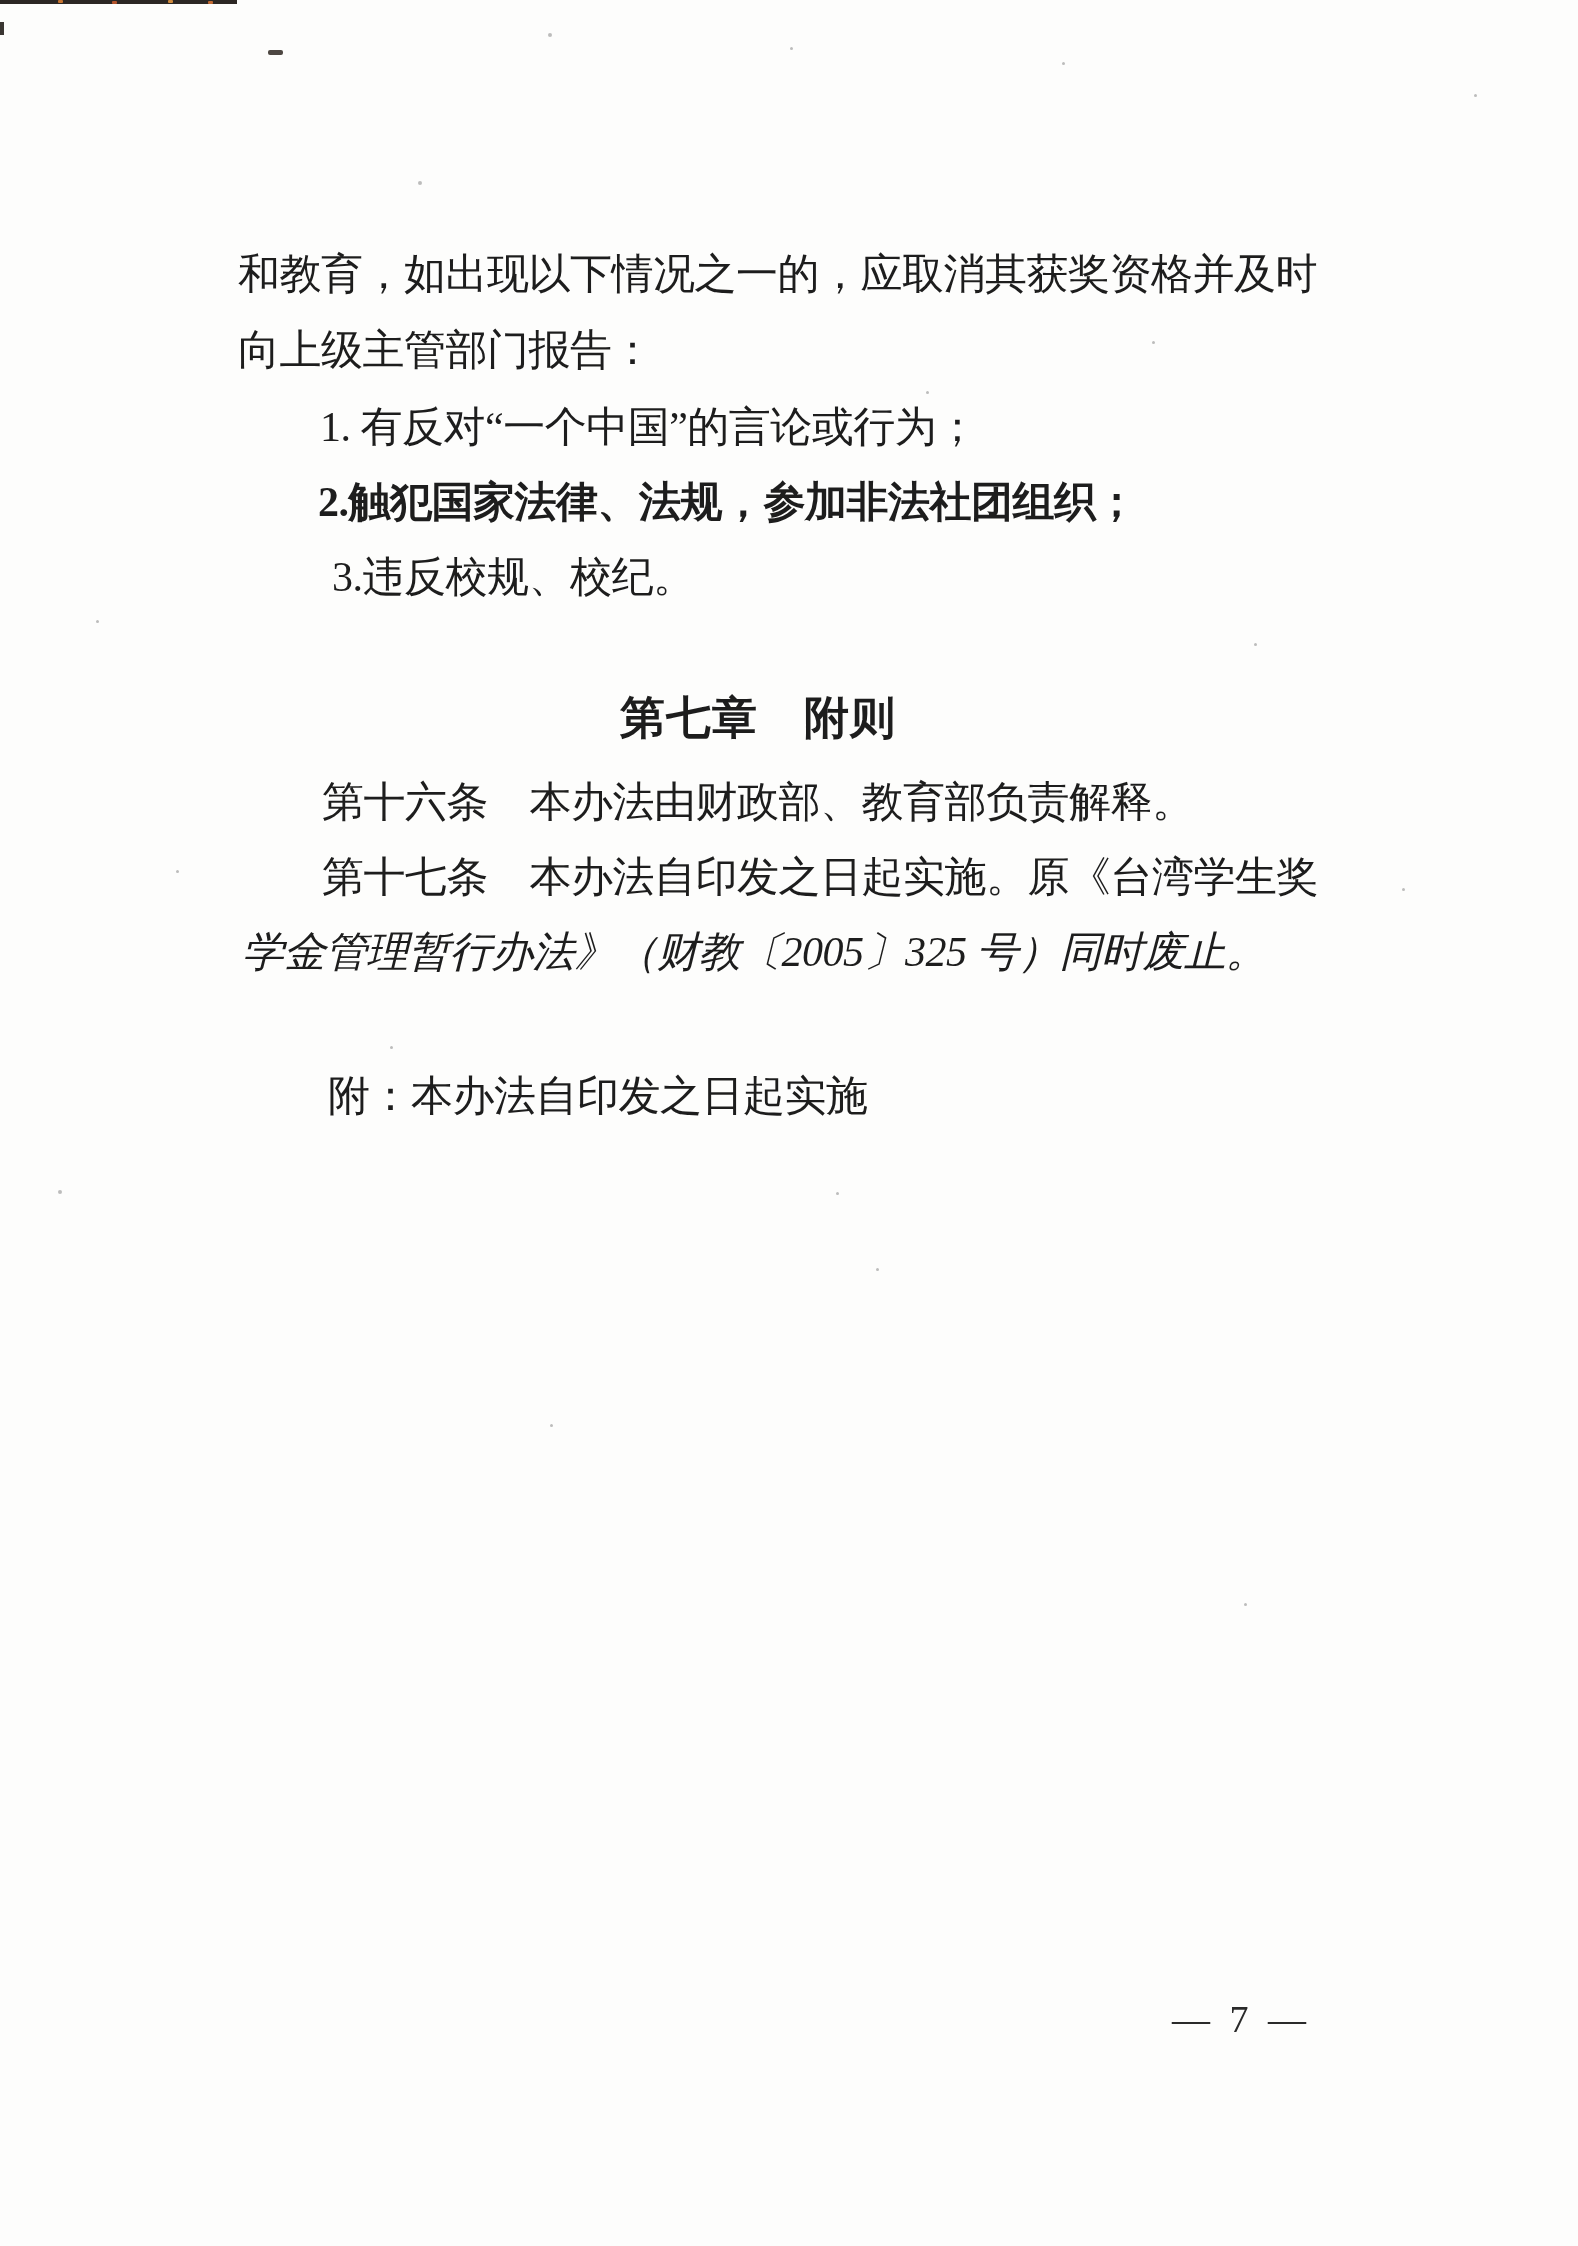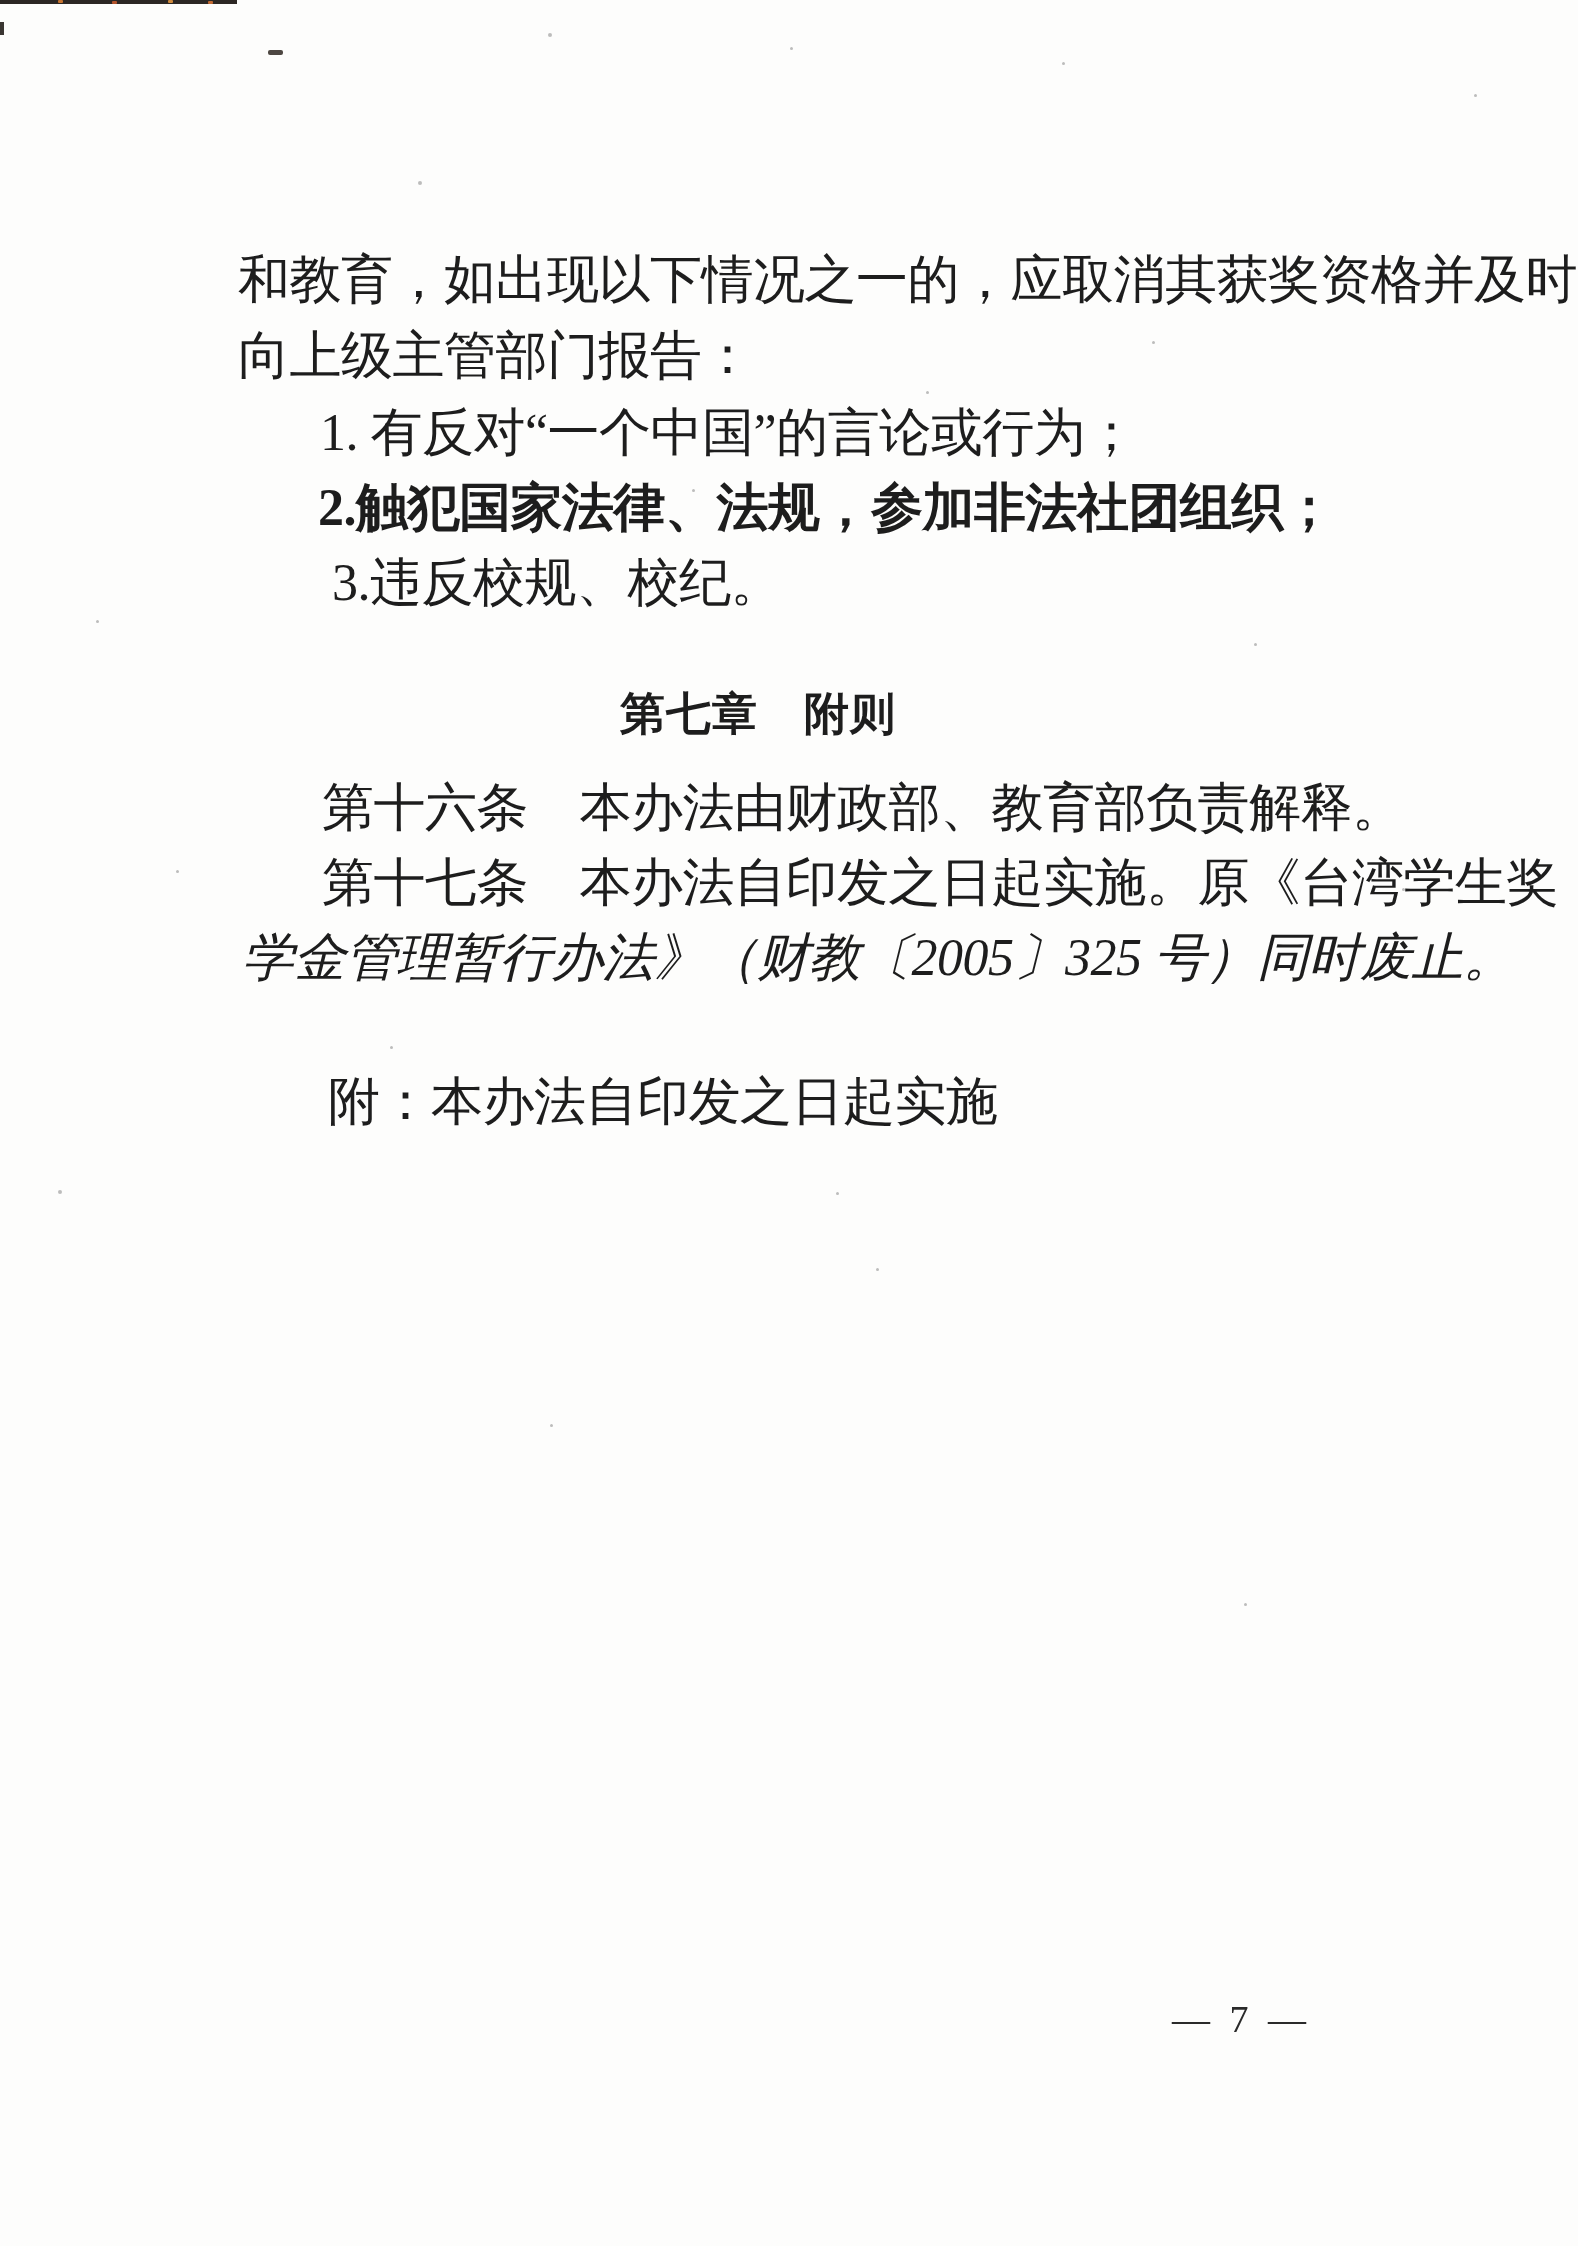--- a/index.html
+++ b/index.html
@@ -11,37 +11,37 @@
     position: relative;
     width: 1578px;
     height: 2246px;
     background: #fdfdfc;
     overflow: hidden;
     font-family: "Liberation Serif", "DejaVu Serif", serif;
     color: #1d1d1d;
   }
   .txt {
     position: absolute;
-    font-size: 52px;
+    font-size: 42px;
     line-height: 1.15;
     letter-spacing: -0.5px;
     white-space: nowrap;
     color: #1d1d1d;
   }
   .para-line1   { left: 238px;  top: 250px; }
   .para-line2   { left: 238px;  top: 326px; }
   .item-1       { left: 320px;  top: 403px; }
   .item-2       { left: 318px;  top: 478px; font-weight: bold; }
   .item-3       { left: 332px;  top: 553px; }
   .chapter-heading {
     left: 238px;
     top: 692px;
     width: 1040px;
     text-align: center;
-    font-family: Liberation Mono, monospace;
+    font-family: Liberation Sans, sans-serif;
     font-weight: 700;
     font-size: 45px;
     letter-spacing: 1px;
   }
   .article-16   { left: 322px;  top: 778px; }
   .article-17a  { left: 322px;  top: 853px; }
   .article-17b  { left: 242px;  top: 928px; font-style: italic; }
   .attachment   { left: 328px;  top: 1072px; }
   .page-number  {
     left: 1172px;

